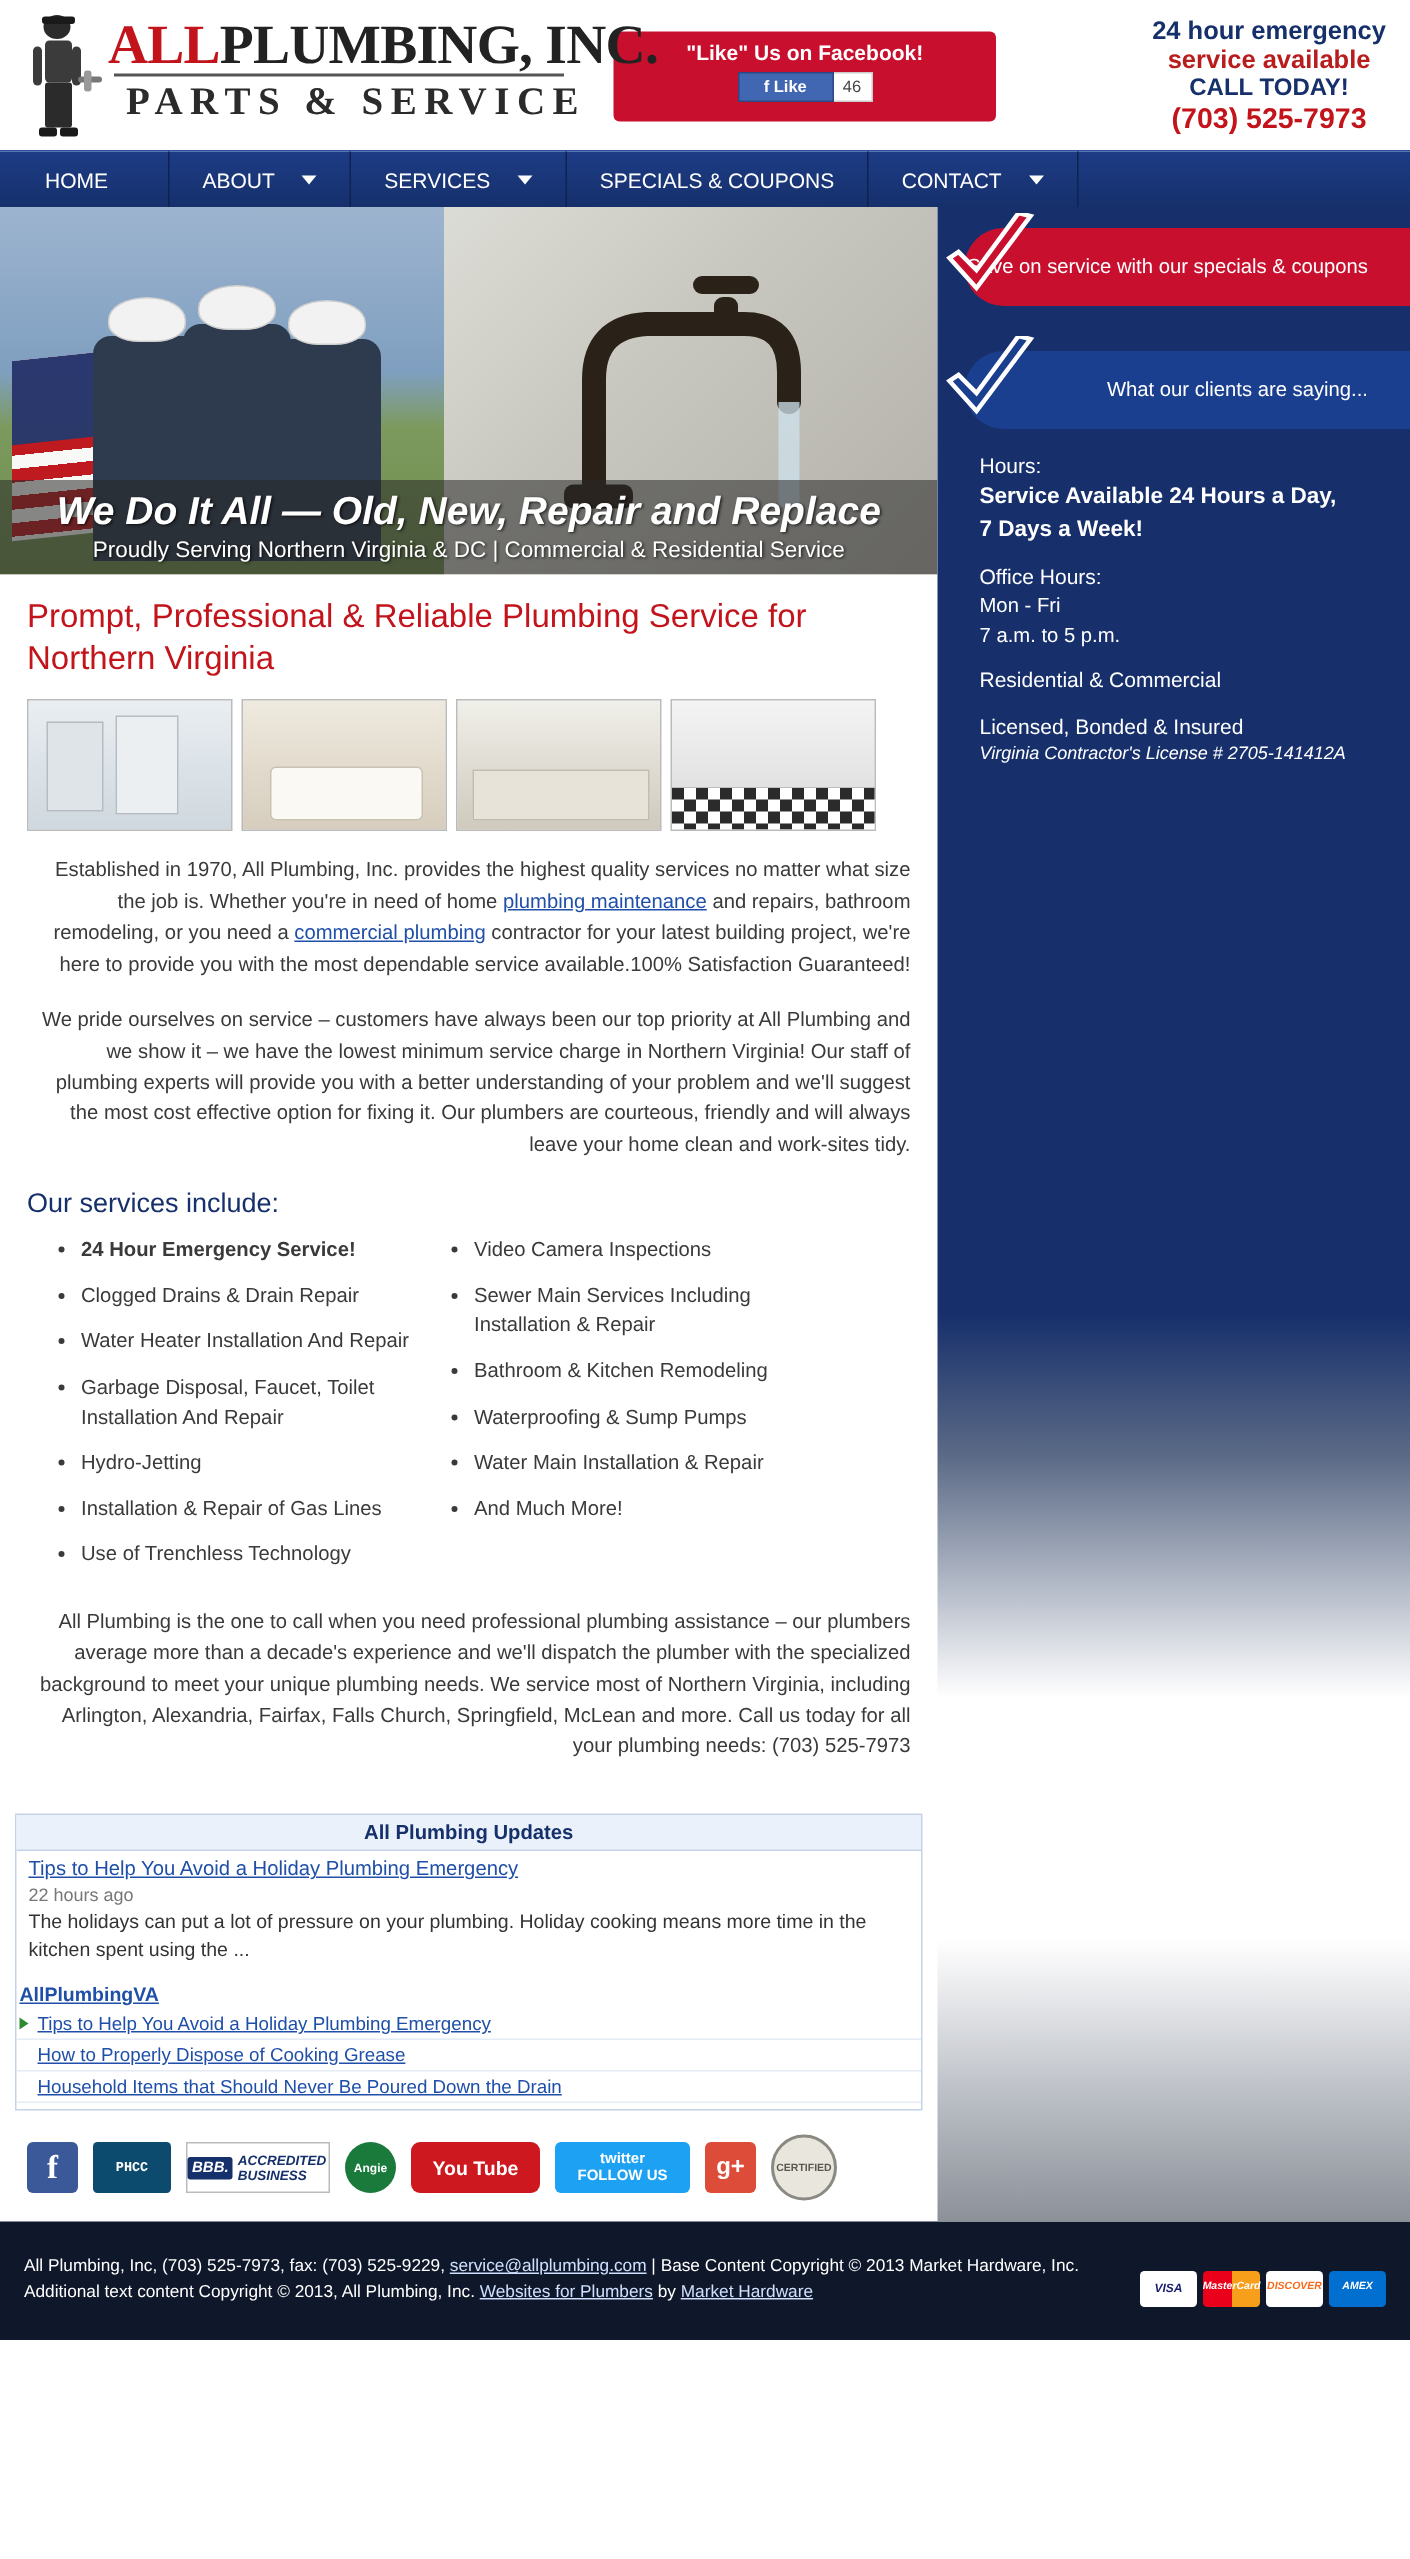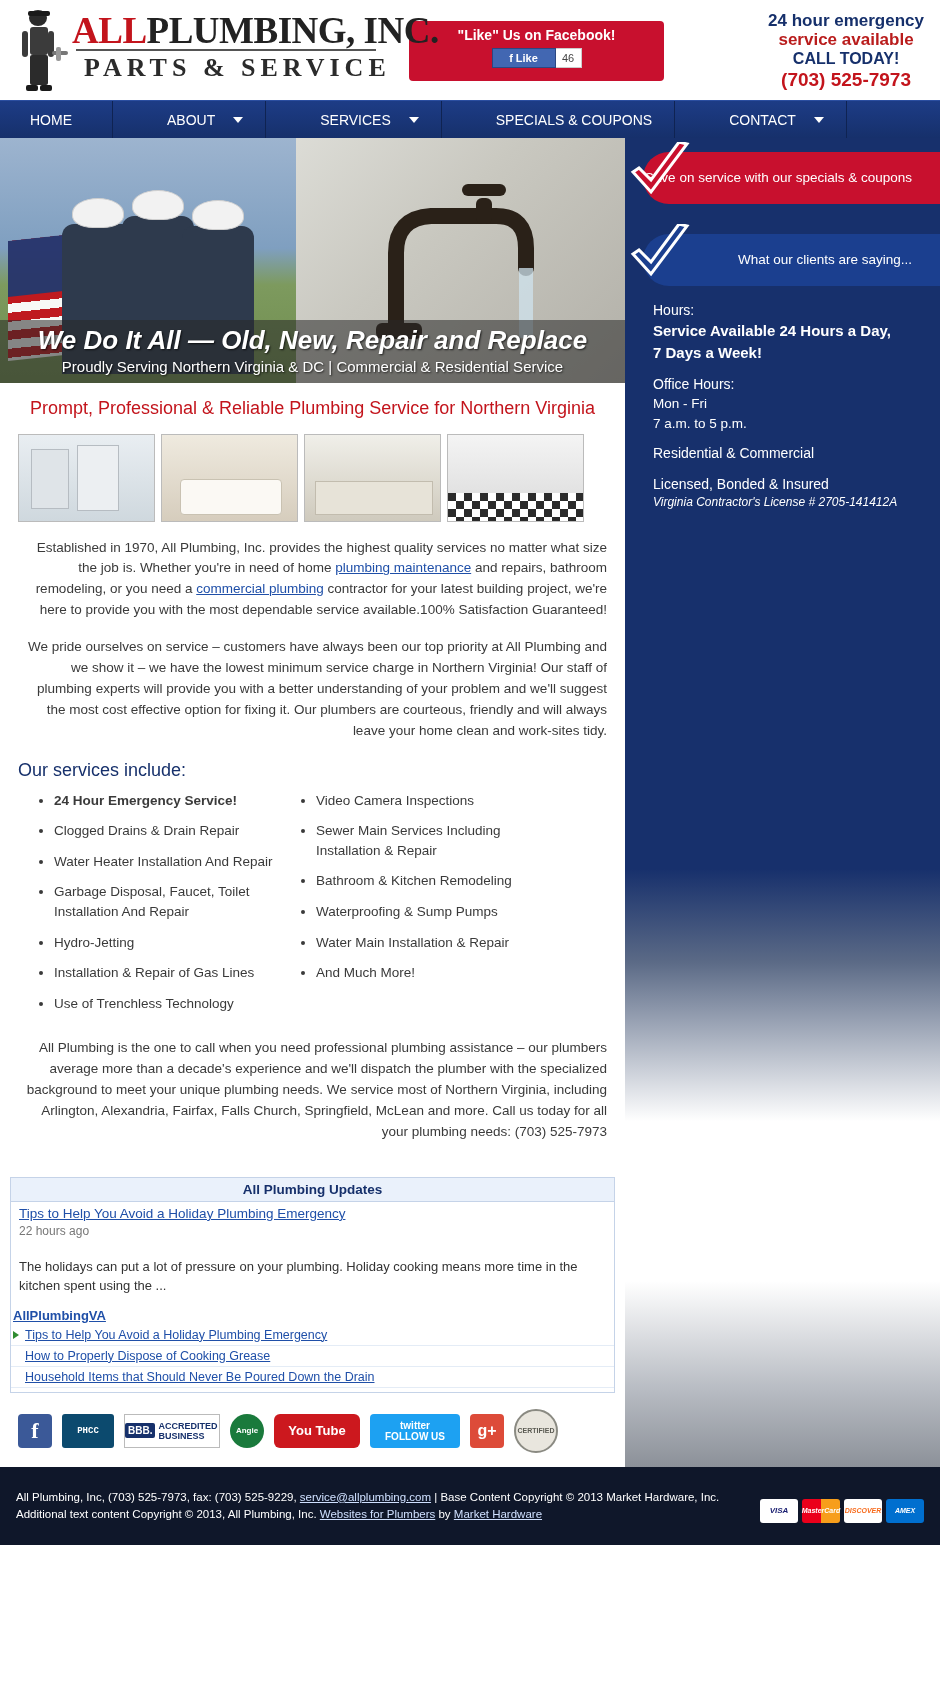--- a/index.html
+++ b/index.html
@@ -92,21 +92,20 @@
   .emergency .l3 { color:#16306b; font-weight:bold; font-size:16px; }
   .emergency .l4 { color:#c3141c; font-weight:bold; font-size:19px; margin-top:1px;}
 
   
   .nav {
     background: linear-gradient(#1d3c86, #16306b);
     height: 38px;
     display: flex;
     align-items: stretch;
     border-top: 1px solid #2b4ea0;
-    gap: 32px;
   }
   .nav-item {
     display: flex; align-items: center; gap: 18px;
     color: #fff; font-size: 14px;
     padding: 0 22px;
     border-right: 1px solid #0f2352;
     white-space: nowrap;
     cursor: pointer;
   }
   .nav-item:first-child { padding-left: 30px; padding-right: 40px; }
@@ -179,25 +178,24 @@
   }
   .hero-caption .sub {
     font-size: 15px;
     margin-top: 2px;
     text-shadow: 1px 1px 2px rgba(0,0,0,.7);
   }
 
   .content-inner { padding: 14px 18px 10px 18px; }
   h1.page-head {
     color: #c3141c;
-    font-size: 18px;
+    font-size: 22px;
     font-weight: normal;
     margin: 0 0 14px 0;
     line-height: 1.25;
-    text-align: center;
   }
   .thumbs { display:flex; gap: 6px; margin: 10px 0 16px 0; }
   .thumb { width: 137px; height: 88px; border: 1px solid #bbb; position: relative; overflow:hidden;}
   .t1 { background: linear-gradient(#e9eef2,#cfd8de); }
   .t2 { background: linear-gradient(#efeadf,#d6cdbd); }
   .t3 { background: linear-gradient(#f0efe9,#cfcabd); }
   .t4 { background: linear-gradient(#f4f4f4,#d9d9d9); }
   .t1:after{content:"";position:absolute;left:12px;top:14px;width:36px;height:58px;background:#dfe4e8;border:1px solid #b6bcc2;}
   .t1:before{content:"";position:absolute;left:58px;top:10px;width:40px;height:64px;background:#eceff2;border:1px solid #b6bcc2;}
   .t2:after{content:"";position:absolute;left:18px;top:44px;width:100px;height:34px;background:#fbf9f4;border:1px solid #c9c2b2;border-radius:4px;}
@@ -230,21 +228,21 @@
     background: #eaf1fb;
     color: #16306b;
     text-align:center;
     font-weight: bold;
     font-size: 13.5px;
     padding: 4px;
     border-bottom: 1px solid #c5d3e8;
   }
   .upd-body { padding: 4px 8px 8px 8px;}
   .upd-link { color:#1f4fa8; text-decoration: underline; font-size: 13.5px; display:block;}
-  .upd-time { color:#777; font-size: 12px; margin: 3px 0 20px 0;}
+  .upd-time { color:#777; font-size: 12px; margin: 3px 0 2px 0;}
   .upd-text { font-size: 13px; color:#333; line-height:1.45; }
   .feed-name { color:#1f4fa8; font-weight: bold; text-decoration: underline; font-size:13px; padding: 4px 0 2px 2px;}
   .feed-list { list-style:none; margin:0; padding: 0 0 4px 0; }
   .feed-list li {
     border-bottom: 1px solid #e4ecf6;
     padding: 3px 0 3px 14px;
     position: relative;
     font-size: 12.5px;
   }
   .feed-list li:first-child:before{
@@ -256,21 +254,21 @@
   .feed-list a { color:#1f4fa8; text-decoration: underline;}
 
   
   .social {
     display:flex; align-items:center; gap:10px;
     padding: 10px 0 14px 18px;
   }
   .s-ico { height: 34px; display:flex; align-items:center; justify-content:center; color:#fff; font-weight:bold; font-size: 12px;}
   .s-fb { width:34px; background:#3b5998; border-radius:4px; font-size:22px; font-family:"Liberation Serif",serif;}
   .s-phcc { width:52px; background:#0c4a6e; border-radius:3px; font-size:9px; flex-direction:column; color:#fff;font-family:Liberation Mono, monospace;}
-  .s-bbb { width:96px; background:#fff; border:1px solid #bbb; color:#16306b; font-size:9px; gap:3px;}
+  .s-bbb { width:96px; background:#fff; border:1px solid #bbb; color:#16306b; font-size:9px; gap:3px;font-style:italic;}
   .s-bbb .bbbmark { background:#16306b; color:#fff; padding:2px 3px; border-radius:2px; font-size:10px;}
   .s-angie { width:34px; background:#1a7a3c; border-radius:50%; color:#fff; font-size:8px;}
   .s-yt { width:86px; background:#cc181e; border-radius:6px; color:#fff; font-size:13px;}
   .s-tw { width:90px; background:#1da1f2; border-radius:4px; color:#fff; font-size:10px; flex-direction:column; line-height:1.1;}
   .s-gp { width:34px; background:#dd4b39; border-radius:4px; color:#fff; font-size:16px;}
   .s-seal { width:44px; height:44px; border-radius:50%; background:#e9e6de; border:2px solid #8a8madd; border:2px solid #8a8a82; color:#5a5a52; font-size:7px; text-align:center;}
 
   
   .cta {
     position: relative;

